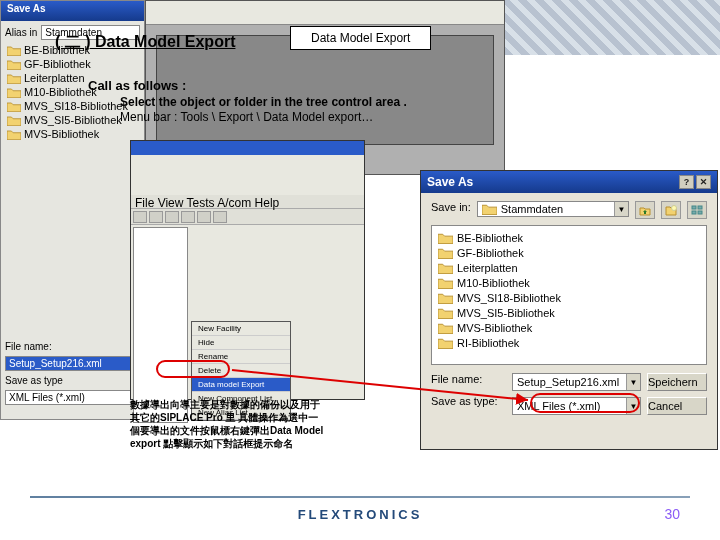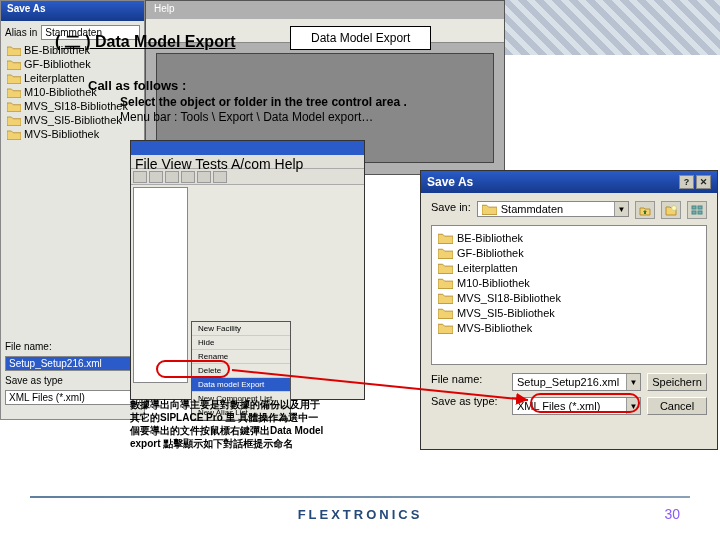--- a/index.html
+++ b/index.html
@@ -28,21 +28,21 @@
   .heading-1 { position: absolute; left: 55px; top: 32px; font-size: 16px; font-weight: bold; color: #000; text-decoration: underline; }
   .label-box { position: absolute; left: 290px; top: 26px; background: #fff; border: 1px solid #000; padding: 4px 20px; font-size: 12px; }
   
   .call-line { position: absolute; left: 88px; top: 78px; font-size: 13px; font-weight: bold; }
   .instr-1 { position: absolute; left: 120px; top: 95px; font-size: 12px; font-weight: bold; }
   .instr-2 { position: absolute; left: 120px; top: 110px; font-size: 12px; }
   .instr-2 .path { font-weight: normal; }
   
   .mini-app { position: absolute; left: 130px; top: 140px; width: 235px; height: 260px; background: #e8e8e0; border: 1px solid #333; }
   .mini-app .tb1 { height: 14px; background: #2a5bc8; }
-  .mini-app .tb2 { height: 14px; background: #e0e0d8; border-bottom: 1px solid #aaa; font-size: 14px; padding: 1px 4px; }
+  .mini-app .tb2 { height: 14px; background: #e0e0d8; border-bottom: 1px solid #aaa; font-size: 12px; padding: 1px 4px; margin-top: 40px; }
   .mini-app .tb3 { height: 16px; background: #e0e0d8; border-bottom: 1px solid #aaa; display: flex; gap: 2px; padding: 2px; }
   .mini-app .tb3 .btn { width: 14px; height: 12px; background: #d0d0c8; border: 1px solid #999; }
   .mini-app .split { display: flex; height: 200px; }
   .mini-app .tree { width: 55px; background: #fff; border: 1px solid #888; margin: 2px; font-size: 7px; padding: 2px; }
   .mini-app .menu-pop { position: absolute; left: 60px; top: 180px; width: 100px; background: #e8e8e0; border: 1px solid #555; font-size: 8px; }
   .mini-app .menu-pop .mi { padding: 2px 6px; border-bottom: 1px solid #ccc; }
   .mini-app .menu-pop .mi.hl { background: #2a5bc8; color: #fff; }
   
   .save-as { position: absolute; left: 420px; top: 170px; width: 298px; height: 280px; background: #e6e3d8; border: 1px solid #333; }
   .save-as .titlebar { height: 22px; background: linear-gradient(#2a5bc8,#153a8c); color: #fff; font-weight: bold; font-size: 12px; padding: 3px 6px; display: flex; justify-content: space-between; align-items: center; }
@@ -55,21 +55,21 @@
   .save-as .savein .icobtn { width: 20px; height: 18px; background: #d8d6c8; border: 1px solid #999; display: flex; align-items: center; justify-content: center; font-size: 10px; }
   .save-as .file-area { height: 140px; background: #fff; border: 1px solid #888; padding: 6px; display: flex; flex-direction: column; flex-wrap: wrap; gap: 3px; }
   .save-as .file-area .folder { display: flex; align-items: center; gap: 4px; font-size: 11px; min-width: 130px; }
   .save-as .ficon { width: 15px; height: 12px; }
   .save-as .bottom { display: flex; gap: 6px; margin-top: 8px; font-size: 11px; }
   .save-as .bottom .labels { display: flex; flex-direction: column; gap: 10px; width: 75px; }
   .save-as .bottom .inputs { flex: 1; display: flex; flex-direction: column; gap: 6px; }
   .save-as .bottom .buttons { display: flex; flex-direction: column; gap: 6px; width: 60px; }
   .save-as .input-field { background: #fff; border: 1px solid #888; padding: 2px 4px; position: relative; }
   .save-as .input-field .arrow { position: absolute; right: 0; top: 0; bottom: 0; width: 14px; background: #d8d6c8; border-left: 1px solid #999; display: flex; align-items: center; justify-content: center; font-size: 8px; }
-  .save-as .btn { background: #d8d6c8; border: 1px solid #888; border-top-color: #fff; border-left-color: #fff; padding: 2px 0; text-align: center; font-size: 11px; }
+  .save-as .btn { background: #d8d6c8; border: 1px solid #888; border-top-color: #fff; border-left-color: #fff; padding: 2px 0; text-align: left; font-size: 11px; }
   
   .red-circle { position: absolute; border: 2px solid #dd0000; border-radius: 14px; pointer-events: none; }
   .red-arrow { position: absolute; pointer-events: none; }
   
   .chinese-text { position: absolute; left: 130px; top: 398px; width: 195px; font-size: 10px; font-weight: bold; line-height: 1.3; }
   
   .footer-sep { position: absolute; left: 30px; right: 30px; bottom: 42px; height: 2px; background: linear-gradient(to right, #6080a0, #88a0b8); }
   .footer-logo { position: absolute; left: 0; right: 0; bottom: 18px; text-align: center; font-size: 13px; font-weight: bold; letter-spacing: 3px; color: #244a7a; }
   .page-num { position: absolute; right: 40px; bottom: 18px; font-size: 14px; font-weight: normal; color: #8b5cf6; }
   
@@ -140,21 +140,20 @@
     <div class="row">
       <span>Save as type</span>
     </div>
     <div class="row">
         <span class="inp">XML Files (*.xml)</span>
       </div>
   </div>
 </div>
 
 <div class="bg-window-top">
-  <div class="menu">Help</div>
   <div class="tb"></div>
   <div class="inner"></div>
 </div>
 
 <div class="decor-right"></div>
 
 <div class="heading-1">( 二 ) Data Model Export</div>
 <div class="label-box">Data Model Export</div>
 
 <div class="call-line">Call as follows :</div>
@@ -265,20 +264,26 @@
           <span class="ficon"><svg class="ficon-svg" viewBox="0 0 16 12">
               <path d="M0 2h5l2 2h9v8H0z" fill="#f2d270" stroke="#b89030"></path>
             </svg></span>
           <span>MVS_SI5-Bibliothek</span>
         </div>
         <div class="folder">
           <span class="ficon"><svg class="ficon-svg" viewBox="0 0 16 12">
               <path d="M0 2h5l2 2h9v8H0z" fill="#f2d270" stroke="#b89030"></path>
             </svg></span>
           <span>MVS-Bibliothek</span>
+        </div>
+        <div class="folder">
+          <span class="ficon"><svg class="ficon-svg" viewBox="0 0 16 12">
+              <path d="M0 2h5l2 2h9v8H0z" fill="#f2d270" stroke="#b89030"></path>
+            </svg></span>
+          <span>RI-Bibliothek</span>
         </div>
       </div>
     <div class="bottom">
       <div class="labels">
         <span>File name:</span>
         <span>Save as type:</span>
       </div>
       <div class="inputs">
         <div class="input-field">
           <span>Setup_Setup216.xml</span>

